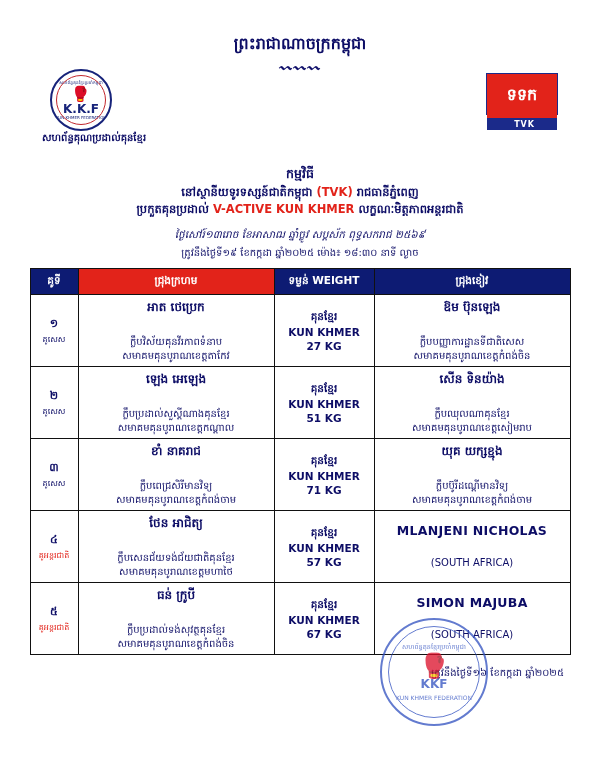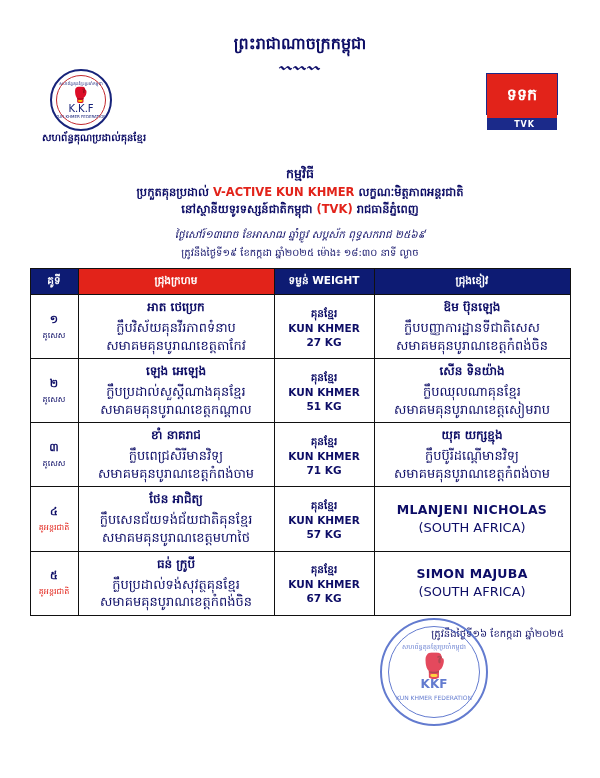--- a/index.html
+++ b/index.html
@@ -83,22 +83,22 @@
     margin-top: 2px;
     white-space: nowrap;
   }
   .kkf-fighters {
     font-size: 15px;
     color: #c1272d;
     line-height: 1;
     margin: 1px 0;
   }
   .kkf-abbr {
-    font-size: 10px;
-    font-weight: normal;
+    font-size: 12px;
+    font-weight: bold;
     color: #17237a;
     line-height: 1;
   }
   .kkf-bottom-text {
     font-size: 4px;
     color: #17237a;
     white-space: nowrap;
     margin-bottom: 2px;
   }
   
@@ -217,24 +217,24 @@
   .fighter-name {
     font-size: 12px;
     font-weight: bold;
     color: #0d0d66;
   }
   .fighter-name.latin {
     font-size: 12.5px;
     letter-spacing: 0.3px;
   }
   .fighter-detail {
-    font-size: 13px;
+    font-size: 10px;
     color: #0d0d66;
     line-height: 1.35;
-    margin-top: 2px;
+    margin-top: 18px;
   }
   .weight-style {
     font-size: 10.5px;
     font-weight: bold;
     color: #0d0d66;
     line-height: 1.45;
   }
   .weight-kg {
     font-size: 10.5px;
     font-weight: bold;
@@ -318,24 +318,24 @@
         <div class="tvk-top">ទទក</div>
         <div class="tvk-bottom">TVK</div>
       </div>
 
       <div class="federation-line">សហព័ន្ធគុណប្រដាល់គុនខ្មែរ</div>
     </div>
 
     <div class="program-block">
       <div class="program-title">កម្មវិធី</div>
       <div class="program-line">
-        <span>ប្រកួតគុនប្រដាល់ </span><span class="red">V-ACTIVE KUN KHMER</span><span> លក្ខណៈមិត្តភាពអន្តរជាតិ</span>
+        <span>នៅស្ថានីយទូរទស្សន៍ជាតិកម្ពុជា </span><span class="red">(TVK)</span><span> រាជធានីភ្នំពេញ</span>
       </div>
       <div class="program-line">
-        <span>នៅស្ថានីយទូរទស្សន៍ជាតិកម្ពុជា </span><span class="red">(TVK)</span><span> រាជធានីភ្នំពេញ</span>
+        <span>ប្រកួតគុនប្រដាល់ </span><span class="red">V-ACTIVE KUN KHMER</span><span> លក្ខណៈមិត្តភាពអន្តរជាតិ</span>
       </div>
       <div class="program-sub">ថ្ងៃសៅរ៍១៣រោច ខែអាសាឍ ឆ្នាំច្លូវ សប្តស័ក ពុទ្ធសករាជ ២៥៦៩</div>
       <div class="program-sub2">ត្រូវនឹងថ្ងៃទី១៩ ខែកក្កដា ឆ្នាំ២០២៥    ម៉ោង៖ ១៨:៣០ នាទី ល្ងាច</div>
     </div>
 
     <table class="fights">
       <colgroup>
         <col class="c-no">
           <col class="c-red">
           <col class="c-weight">

